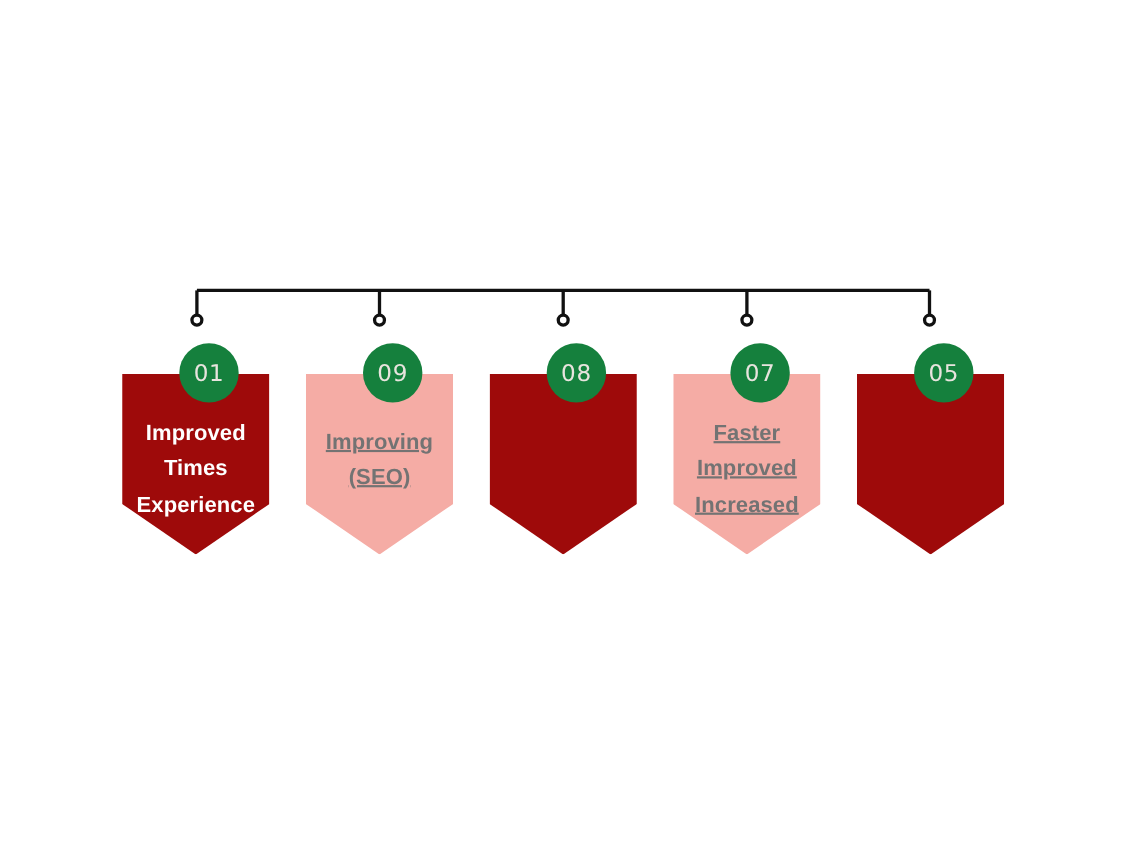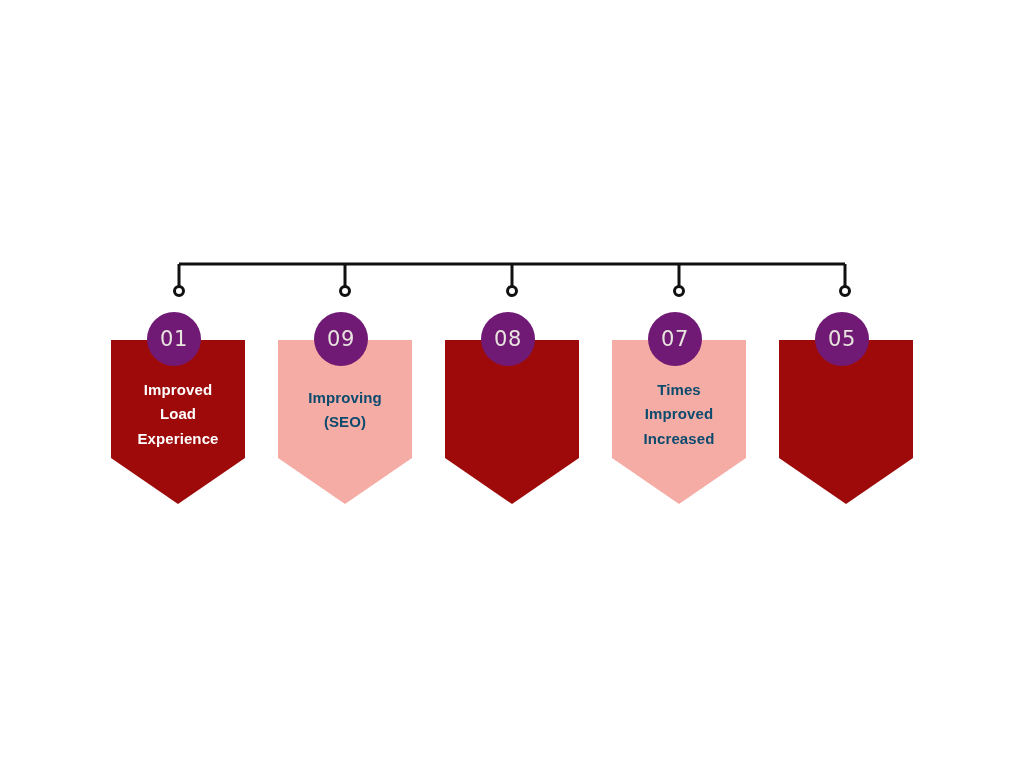--- a/index.html
+++ b/index.html
@@ -60,41 +60,41 @@
 
   .banner-shape.tone-dark { background: #9E0A0A; }
   .banner-shape.tone-light { background: #F5ACA5; }
 
   .banner-label {
     position: absolute;
     left: 4px;
     top: 40px;
     width: 126px;
     text-align: center;
-    font-size: 15px;
+    font-size: 20px;
     font-weight: bold;
     line-height: 1.62;
     letter-spacing: 0.1px;
   }
   .banner-label.text-light { color: #FFFFFF; }
-  .banner-label.text-dark { color: #0c4a6e; }
+  .banner-label.text-dark { color: #737373; text-decoration: underline; }
 
   
   .banner-label.lines-2 { top: 46px; }
   .banner-label.lines-3 { top: 38px; }
 
   
   .badge {
     position: absolute;
     top: -28px;
-    left: 36px;
+    left: 52px;
     width: 54px;
     height: 54px;
     border-radius: 50%;
-    background: #701a75;
+    background: #15803d;
     display: flex;
     align-items: center;
     justify-content: center;
   }
   .badge-num {
     color: #E8E4DE;
     font-size: 21px;
     font-weight: 400;
     letter-spacing: 0.6px;
     font-family: "DejaVu Sans", sans-serif;
@@ -121,21 +121,21 @@
         <circle cx="845" cy="291" r="4.5" fill="#ffffff" stroke-width="3"></circle>
       </g>
   </svg>
 
   <div class="banners-row">
 
     <div class="banner-item" style="left:0px;">
       <div class="banner-shape tone-dark"></div>
       <div class="banner-label lines-3 text-light">
         <div>Improved</div>
-        <div>Load</div>
+        <div>Times</div>
         <div>Experience</div>
       </div>
       <div class="badge">
         <span class="badge-num">01</span>
       </div>
     </div>
 
     <div class="banner-item" style="left:167px;">
       <div class="banner-shape tone-light"></div>
       <div class="banner-label lines-2 text-dark">
@@ -150,21 +150,21 @@
     <div class="banner-item" style="left:334px;">
       <div class="banner-shape tone-dark"></div>
       <div class="badge">
         <span class="badge-num">08</span>
       </div>
     </div>
 
     <div class="banner-item" style="left:501px;">
       <div class="banner-shape tone-light"></div>
       <div class="banner-label lines-3 text-dark">
-        <div>Times</div>
+        <div>Faster</div>
         <div>Improved</div>
         <div>Increased</div>
       </div>
       <div class="badge">
         <span class="badge-num">07</span>
       </div>
     </div>
 
     <div class="banner-item" style="left:668px;">
       <div class="banner-shape tone-dark"></div>

